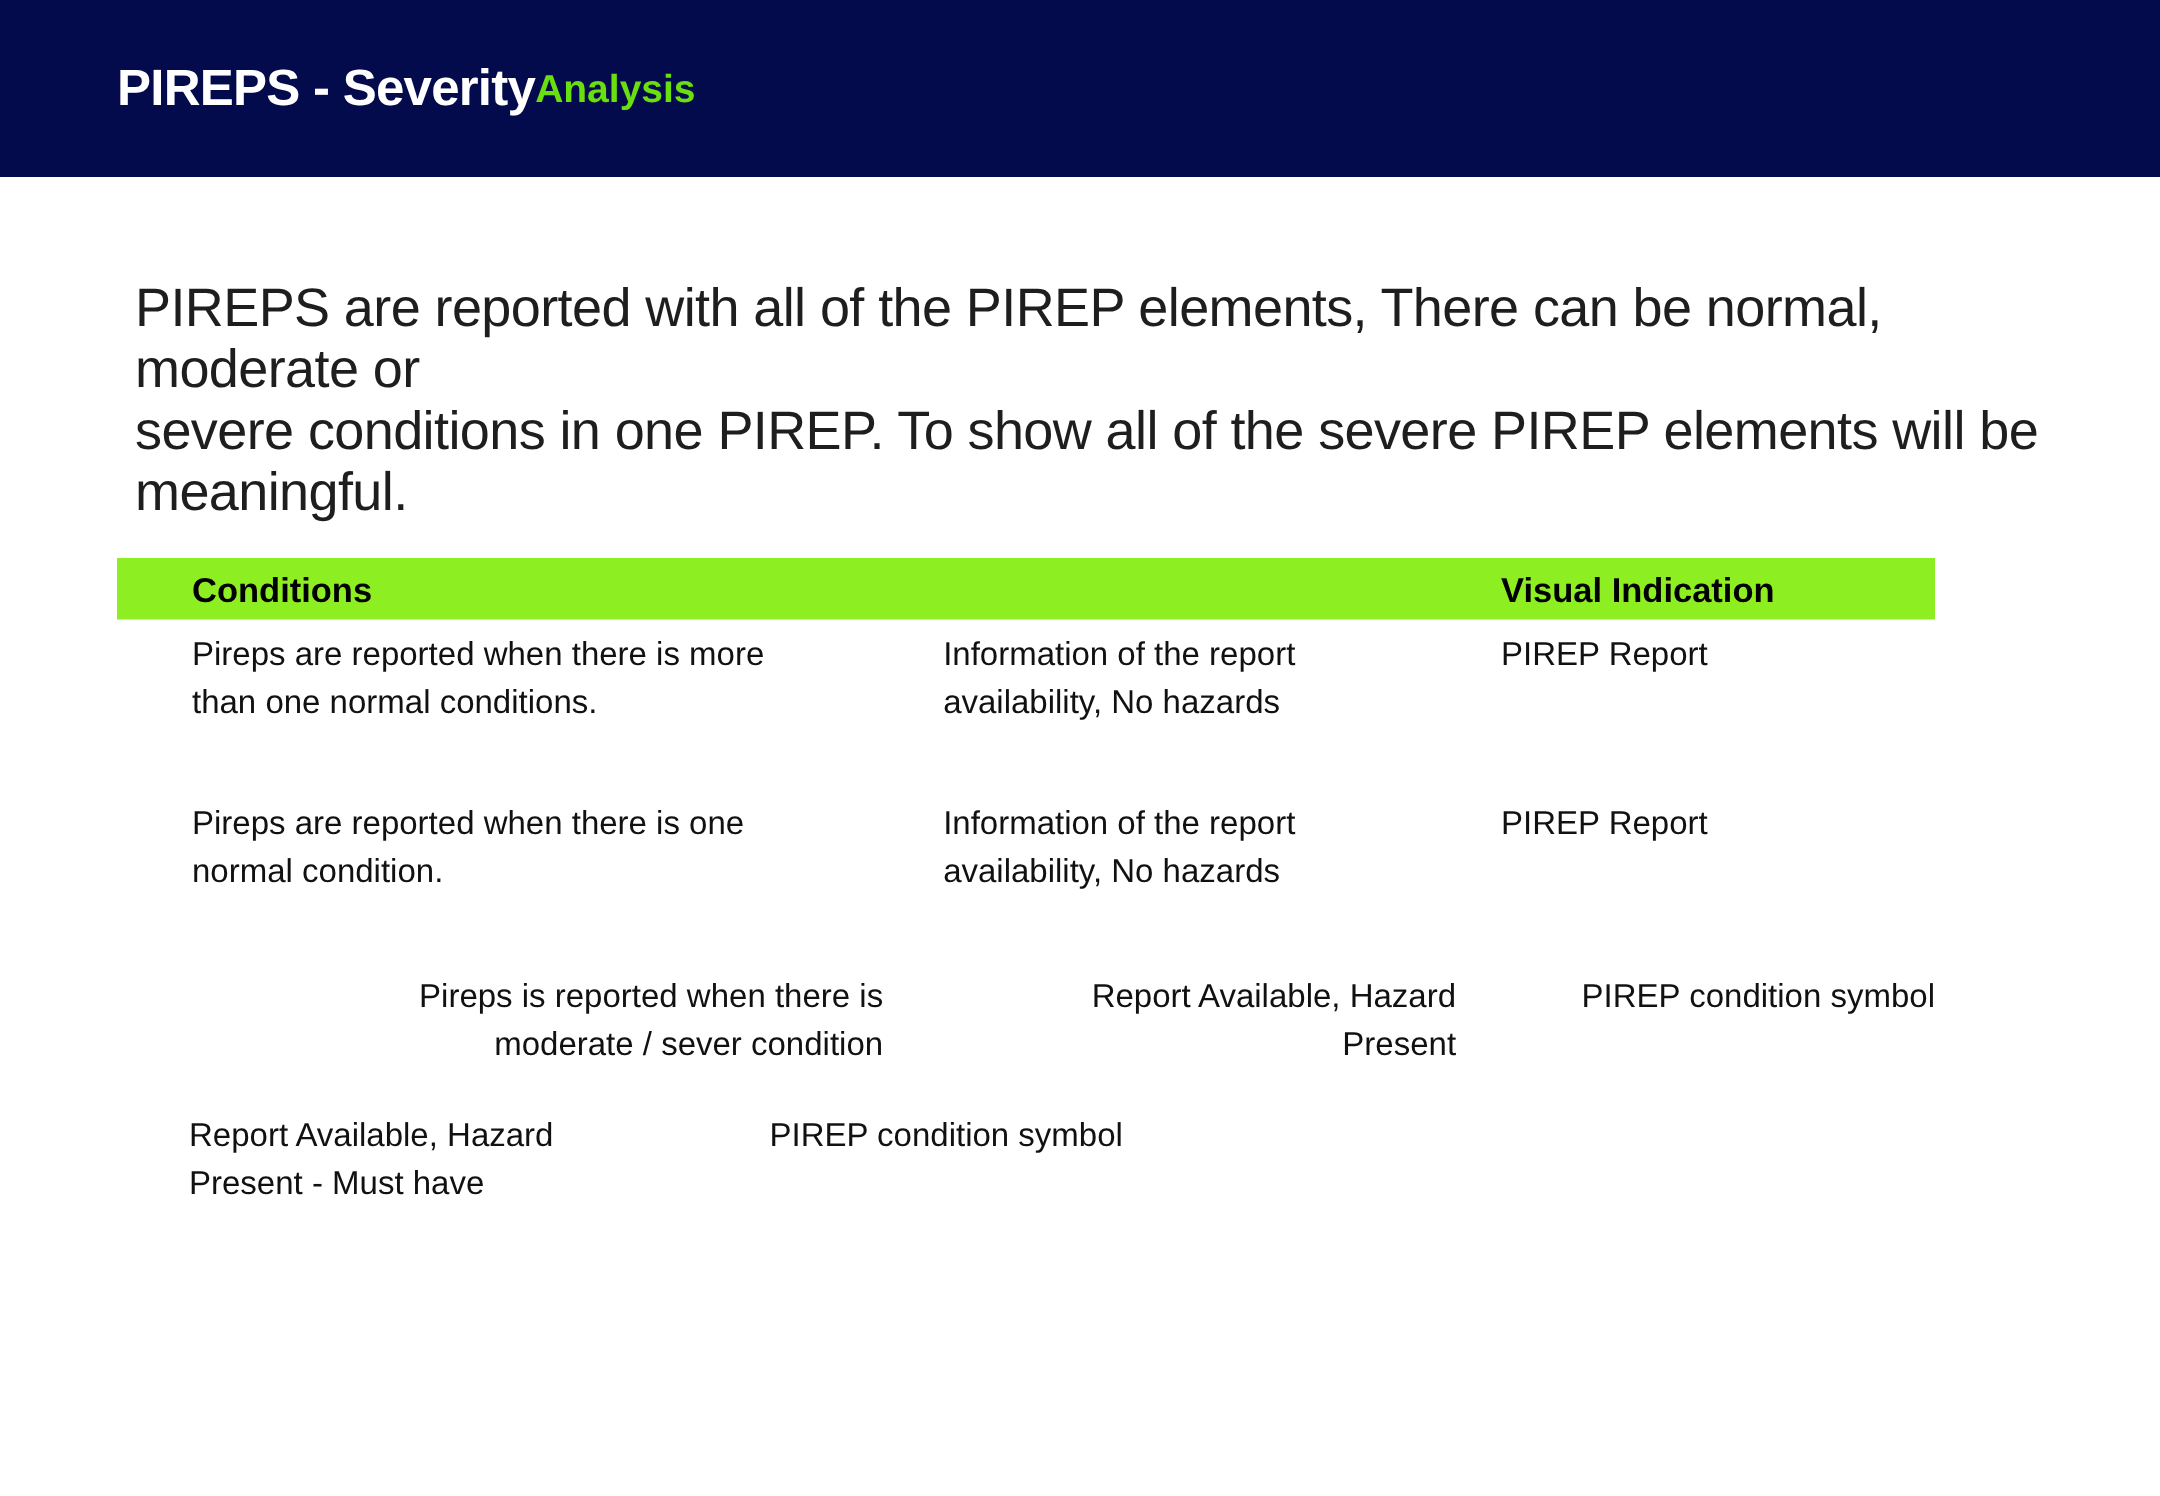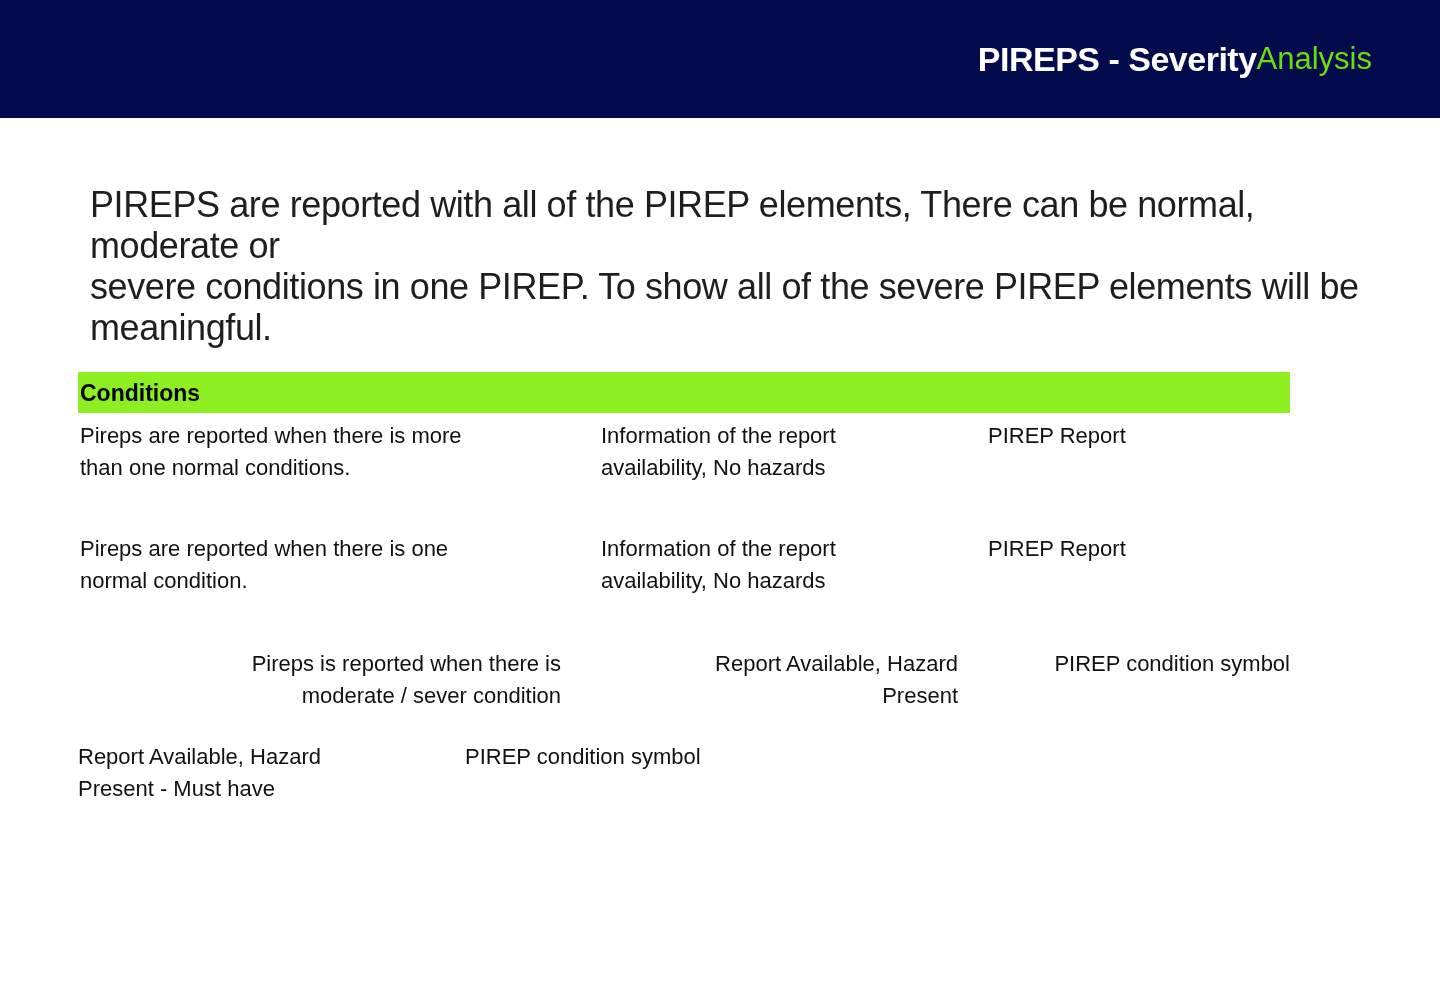--- a/index.html
+++ b/index.html
@@ -11,41 +11,41 @@
   }
   *{margin:0;padding:0;box-sizing:border-box;}
   html,body{width:1440px;height:997px;background:#ffffff;overflow:hidden;}
   body{font-family:"Liberation Sans", sans-serif;}
 
   .slide{position:relative;width:1440px;height:997px;background:#ffffff;}
 
   .header-bar{
     position:absolute;top:0;left:0;width:1440px;height:118px;
     background:var(--navy);
-    display:flex;align-items:center;justify-content:flex-end;
+    display:flex;align-items:center;justify-content:flex-start;
     padding:0 68px 0 78px;
   }
   .slide-title{
     color:#ffffff;font-size:34px;font-weight:bold;letter-spacing:-0.5px;
   }
   .header-badge{
-    color:var(--green_badge);font-size:31px;font-weight:normal;
+    color:var(--green_badge);font-size:26px;font-weight:bold;
   }
 
   .intro{
     position:absolute;left:90px;top:184px;width:1310px;
     color:var(--body_text);font-size:36px;line-height:41px;
     letter-spacing:-0.4px;white-space:pre-line;
   }
 
   .pirep-table{
     position:absolute;left:78px;top:372px;width:1212px;
     color:var(--table_text);font-size:22px;line-height:32px;
   }
-  .t-row{display:flex;width:100%;}
+  .t-row{display:flex;width:100%;padding-left:48px;}
   .t-head{
     background:var(--green_band);height:41px;align-items:center;
     font-weight:bold;color:#000000;font-size:23px;
   }
   .c1{width:523px;padding-left:2px;padding-right:40px;}
   .c2{width:387px;padding-right:30px;}
   .c3{width:302px;}
   .t-body .t-row{align-items:flex-start;}
   .t-body .cell{padding-top:7px;white-space:pre-line;}
   .row-1{height:113px;}
@@ -65,20 +65,21 @@
 
   <div class="intro">PIREPS are reported with all of the PIREP elements, There can be normal, moderate or
 severe conditions in one PIREP.  To show all of the severe PIREP elements will be
 meaningful.</div>
 
   <div class="pirep-table">
 
     <div class="t-row t-head">
       <div class="cell c1">Conditions</div>
       <div class="cell c2"></div>
+      <div class="cell c3">Visual Indication</div>
     </div>
 
     <div class="t-body">
 
       <div class="t-row row-1">
         <div class="cell c1">Pireps are reported when there is more
 than one normal conditions.</div>
         <div class="cell c2">Information of the report
 availability, No hazards</div>
         <div class="cell c3">PIREP Report</div>

